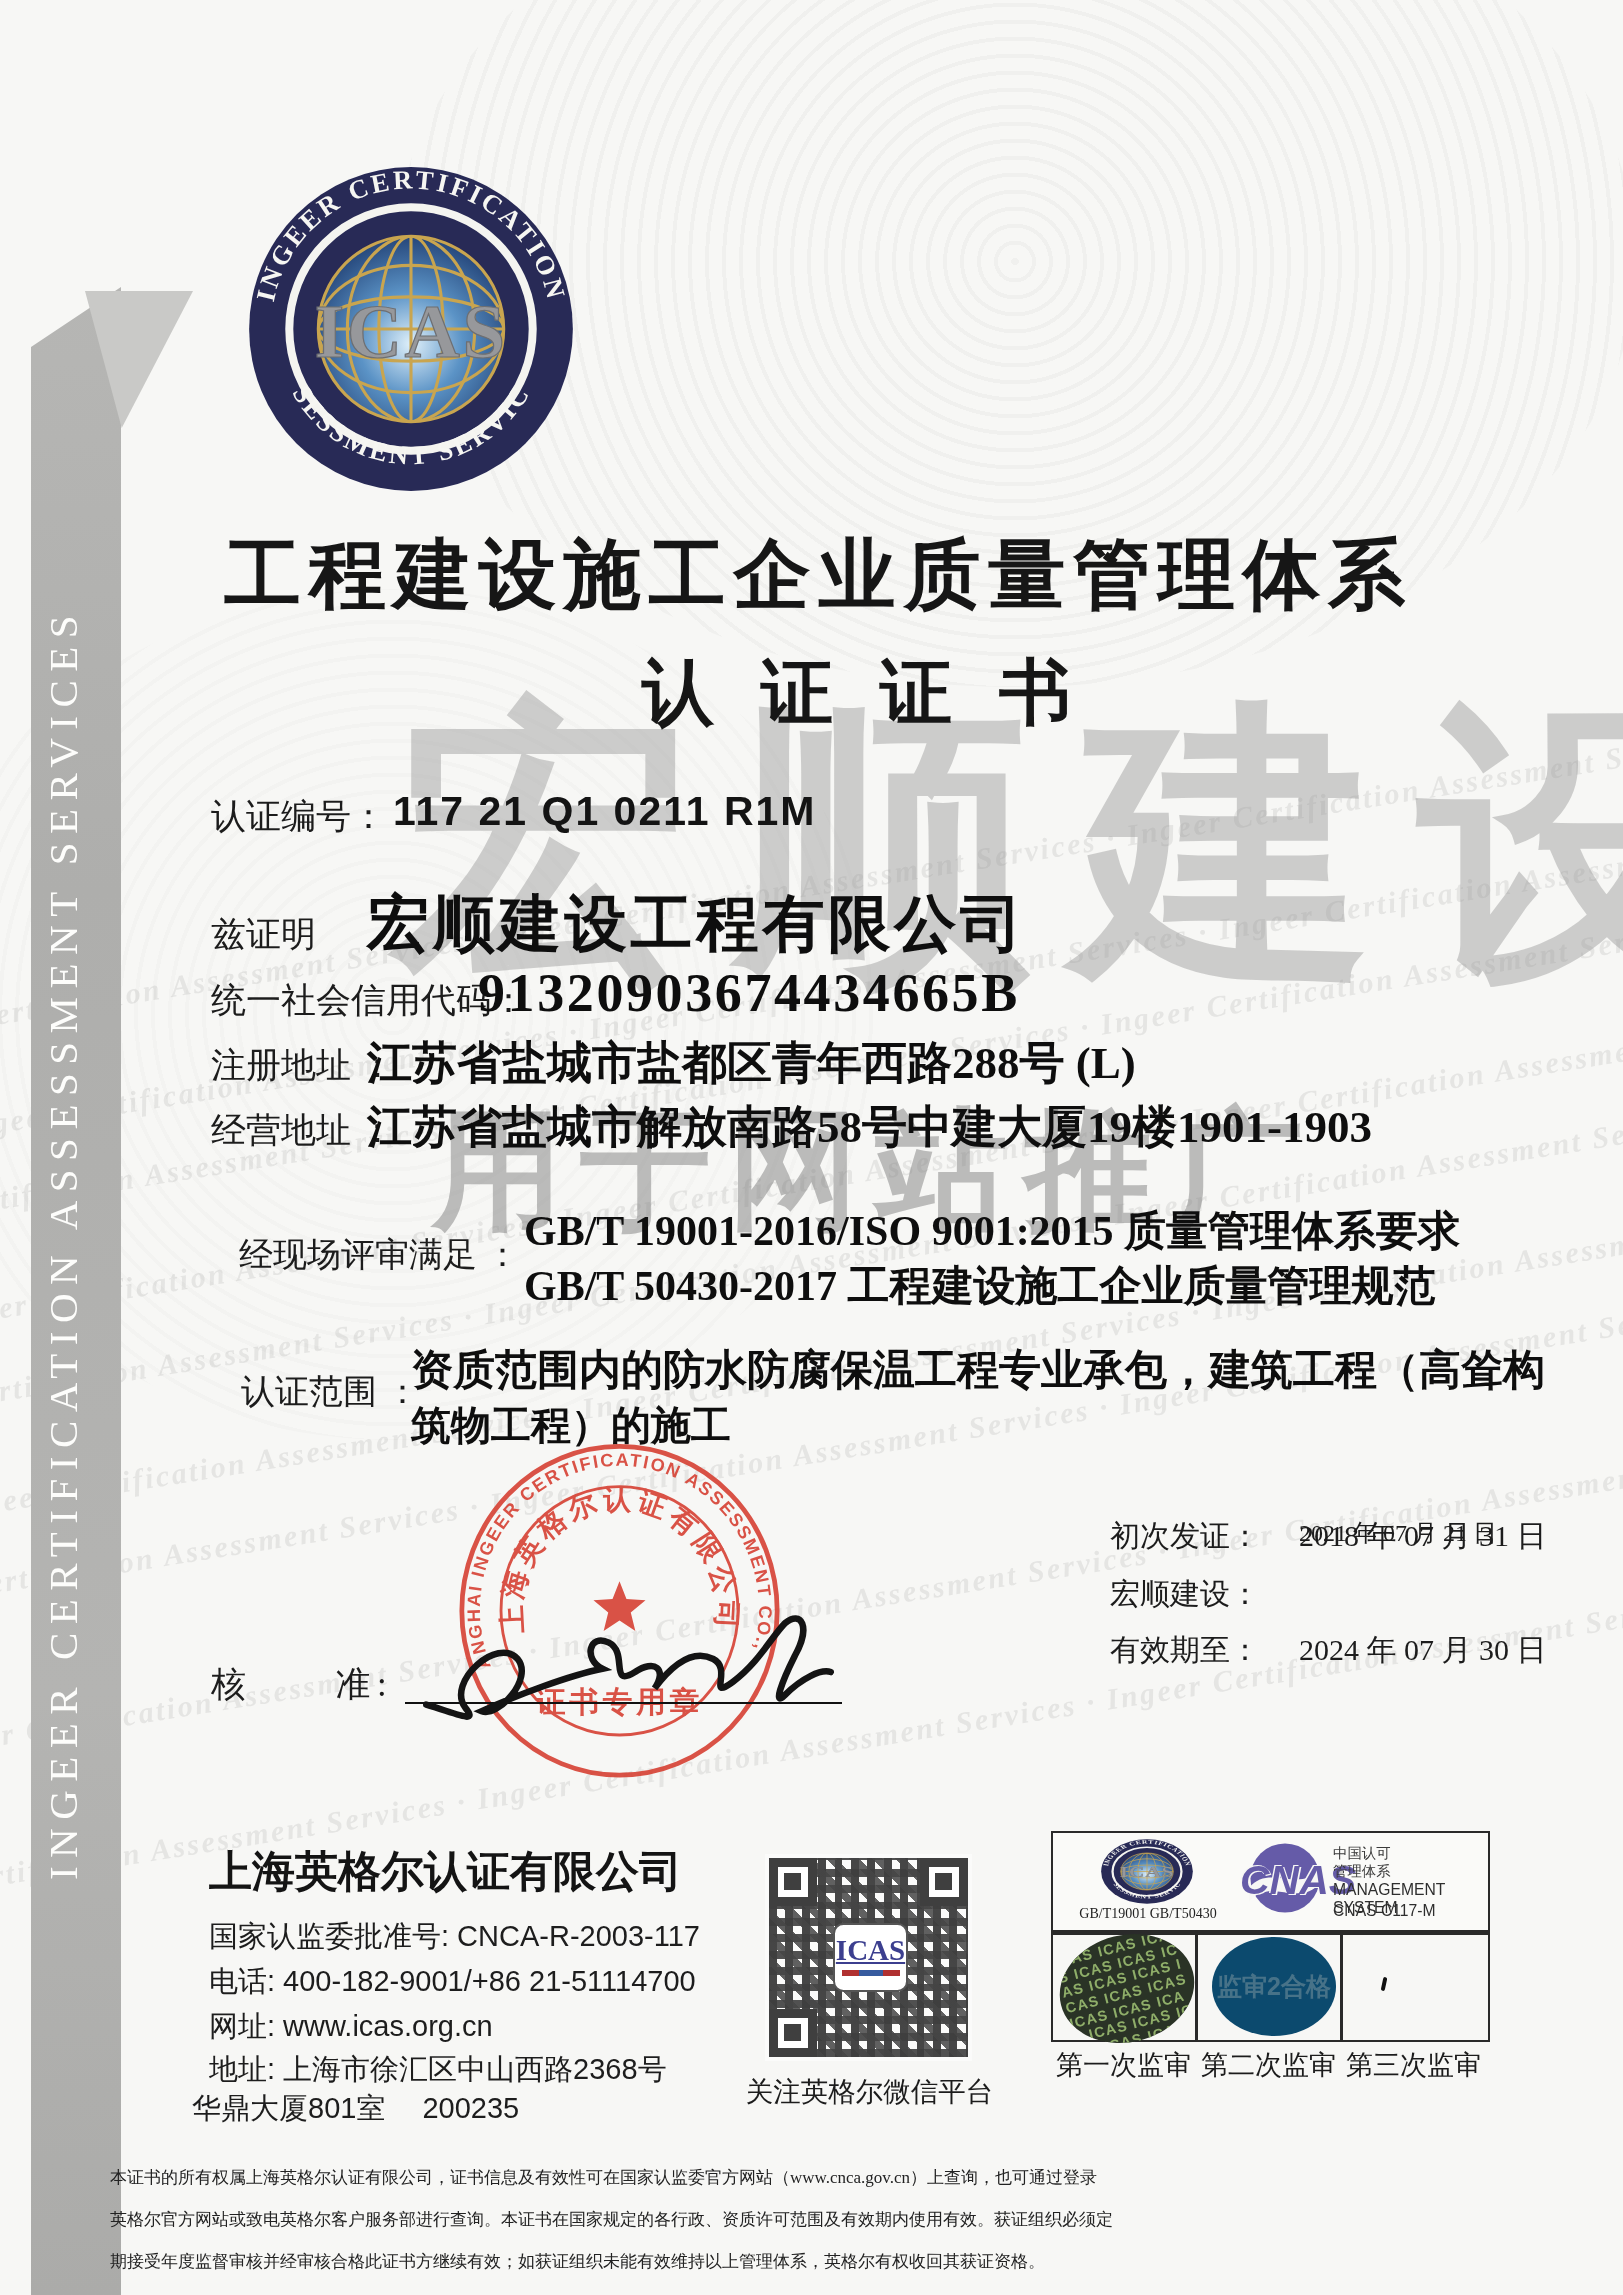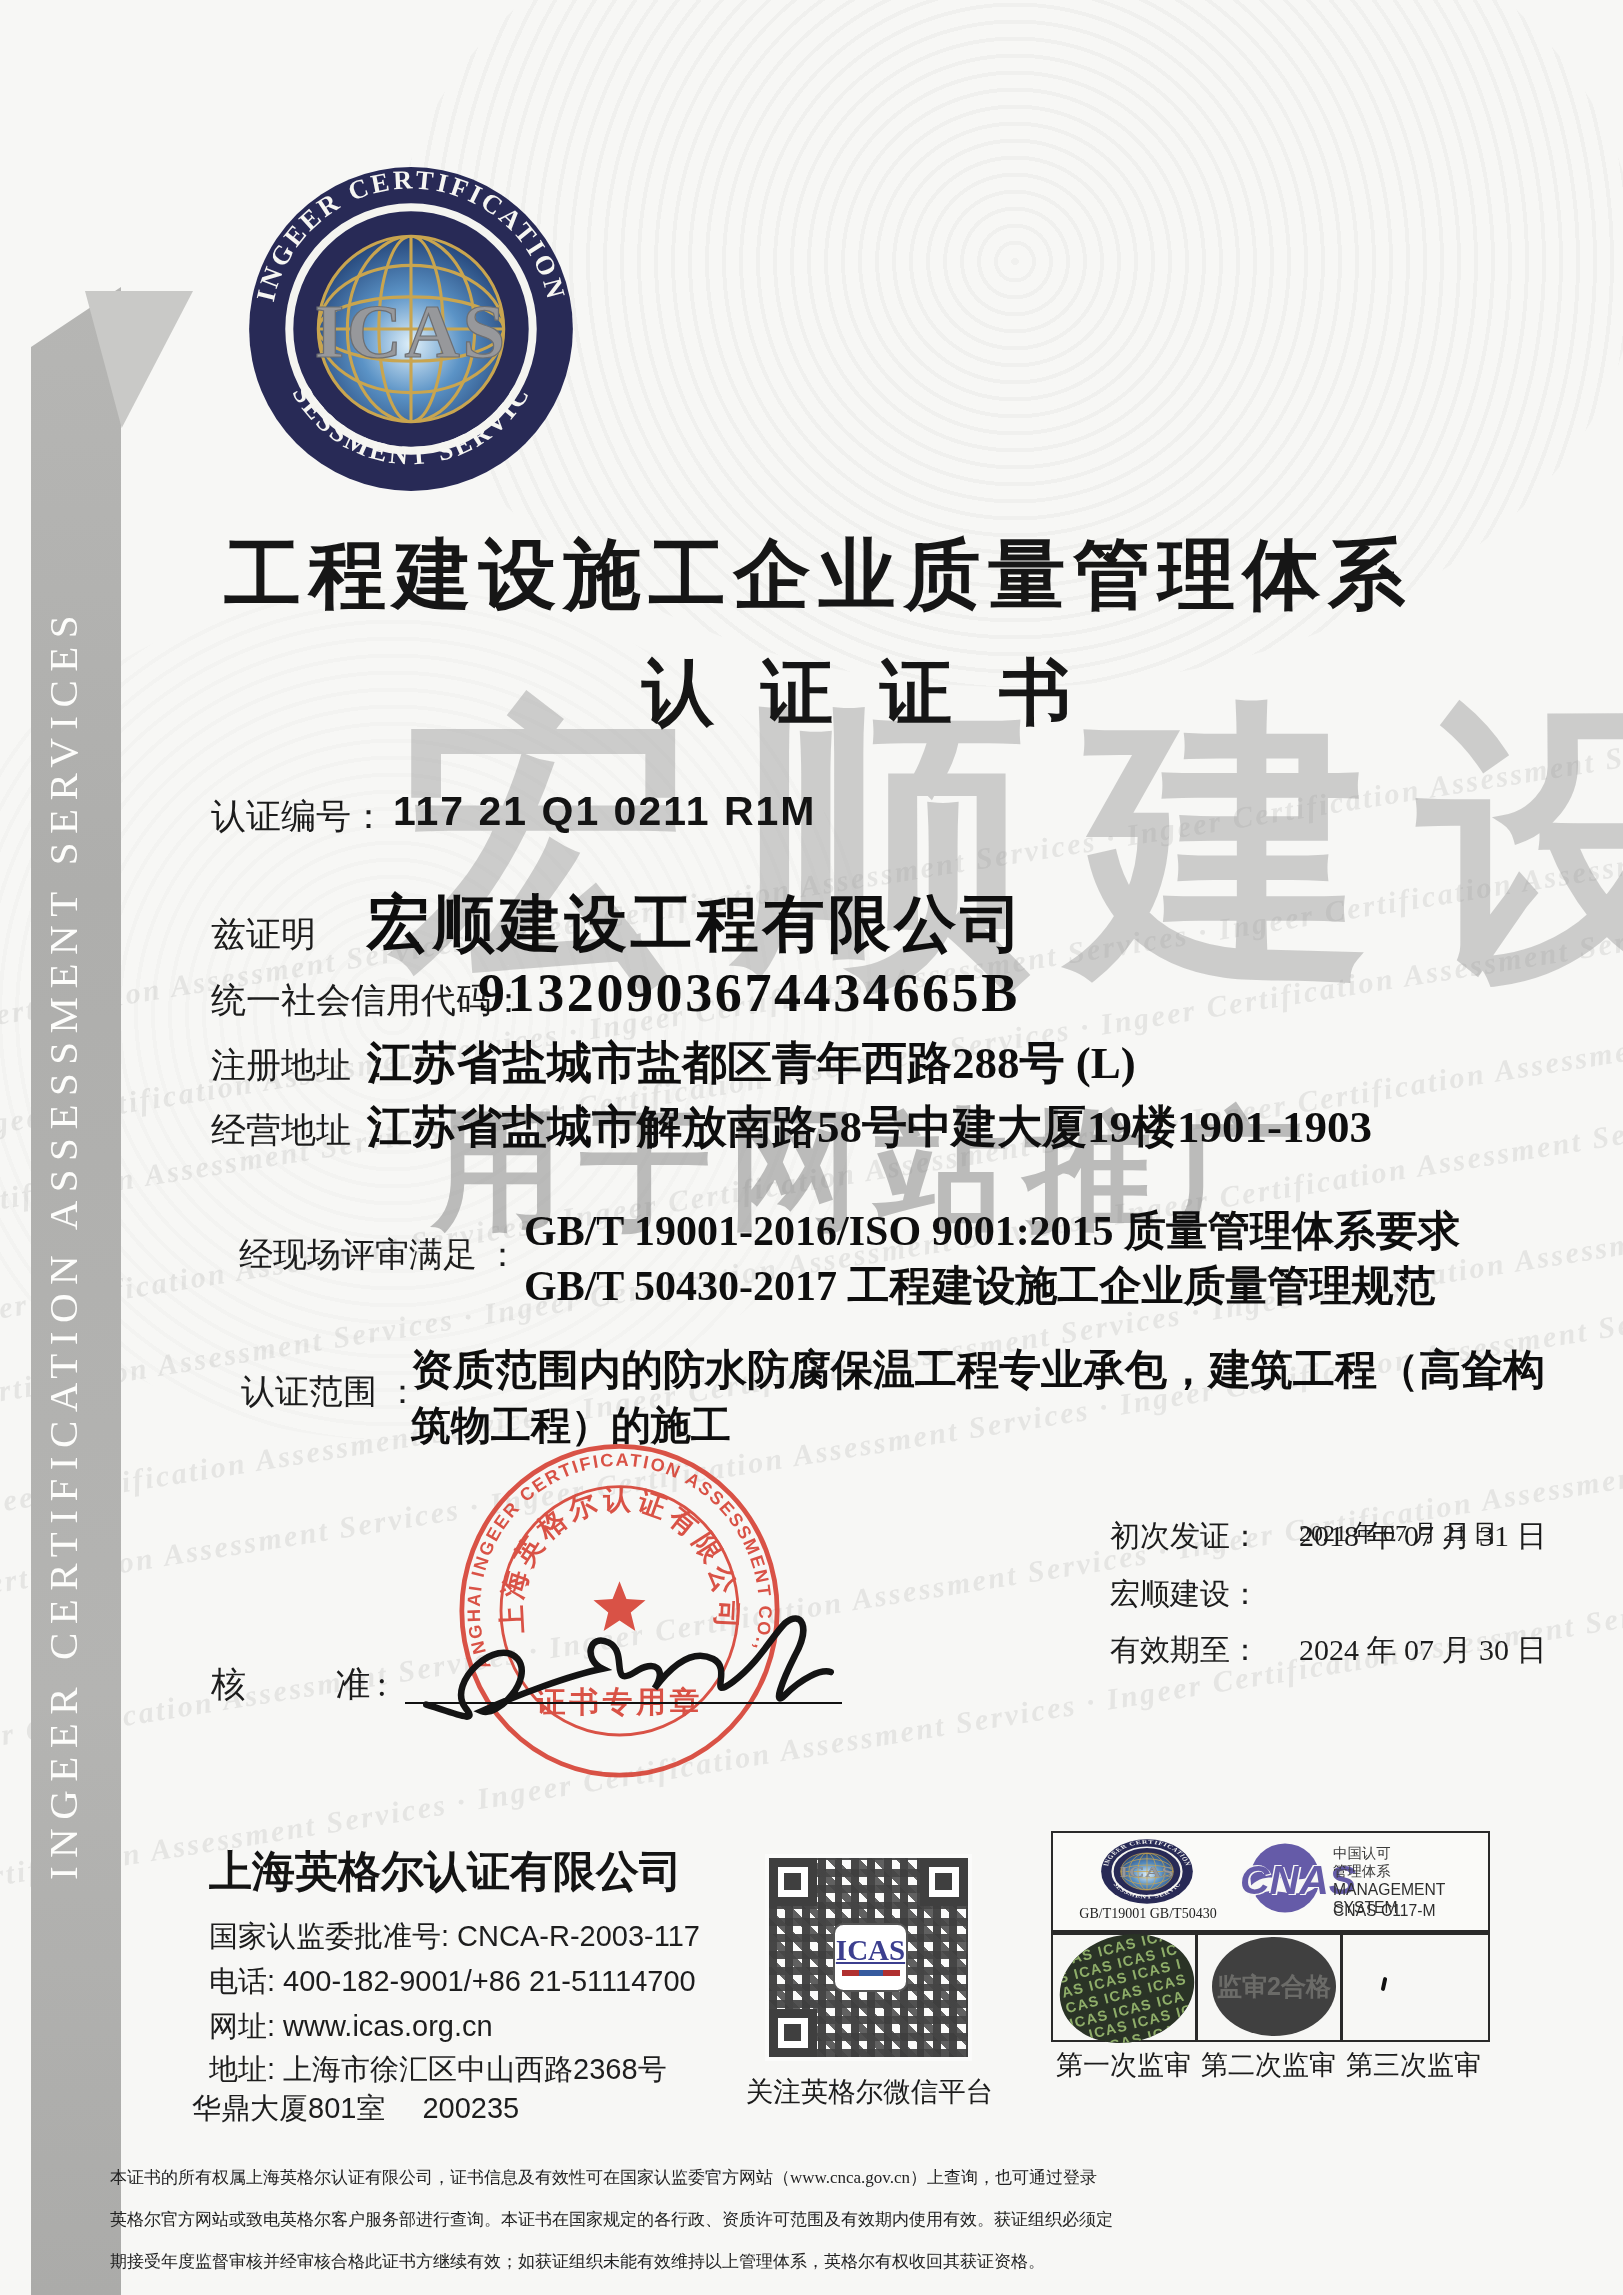--- a/index.html
+++ b/index.html
@@ -85,21 +85,21 @@
   #sround{position:absolute;left:1051px;top:1932px;width:435px;height:105px;border:2.6px solid #2a2a2a;border-top-width:3.3px;}
   #sround .cellline{position:absolute;top:0;width:2.6px;height:100%;background:#2a2a2a;}
   .slabel{position:absolute;top:2047px;width:145px;text-align:center;font-size:27px;color:#1c1c1c;}
   .oval-stamp{position:absolute;border-radius:50%;overflow:hidden;}
   .oval1{
     left:1059px;top:1935px;width:136px;height:107px;background:#2a3326;transform:rotate(-14deg);
     color:#8fae69;font-size:14.4px;font-weight:700;letter-spacing:1.3px;line-height:15.7px;word-break:break-all;
     padding:3.9px;box-sizing:border-box;
   }
   .oval2{
-    left:1212px;top:1937px;width:124px;height:99px;background:#404040;
+    left:1212px;top:1937px;width:124px;height:99px;background:#0c4a6e;
     color:rgba(210,210,200,0.30);font-size:25px;font-weight:700;text-align:center;line-height:99px;
   }
   
   #sig-line{position:absolute;left:405px;top:1702px;width:437px;height:2px;background:#111;}
 </style>
 </head>
 <body>
 
 <div id="page">
 

